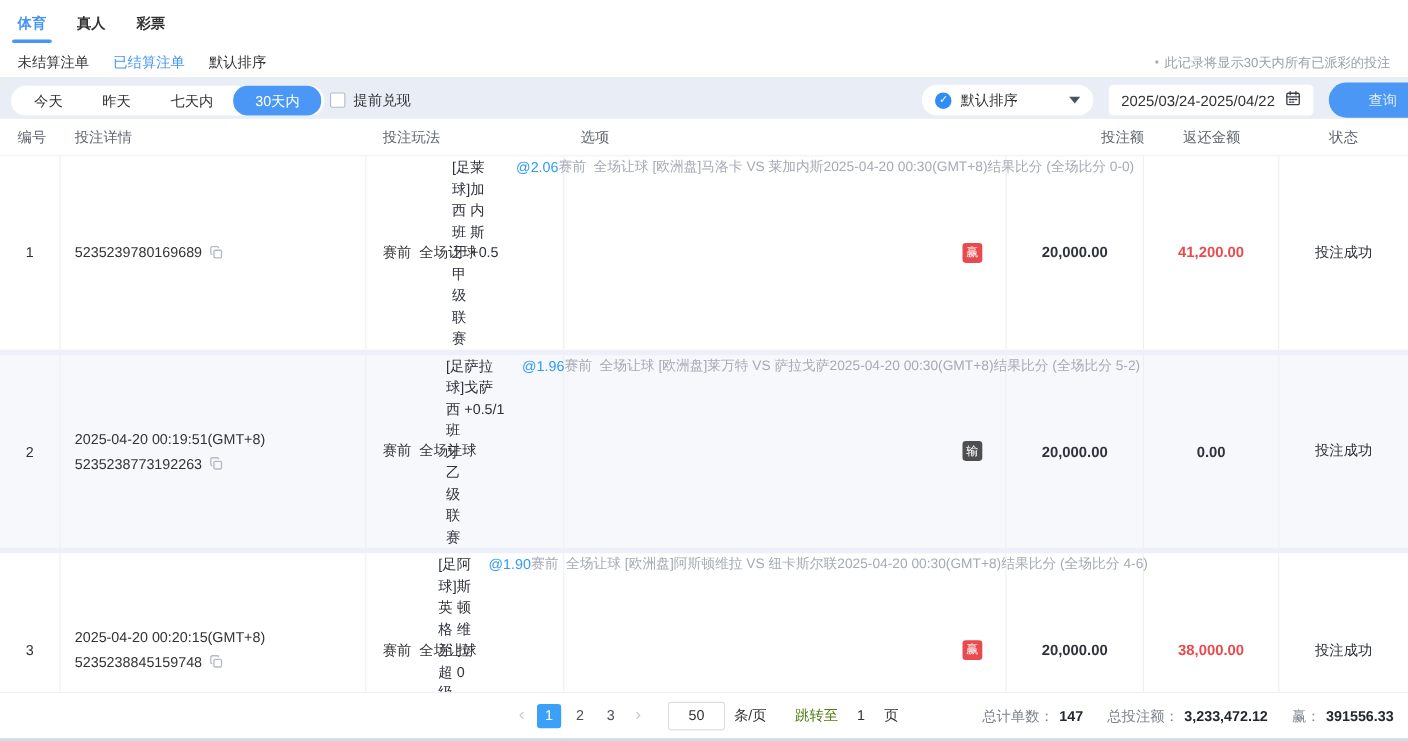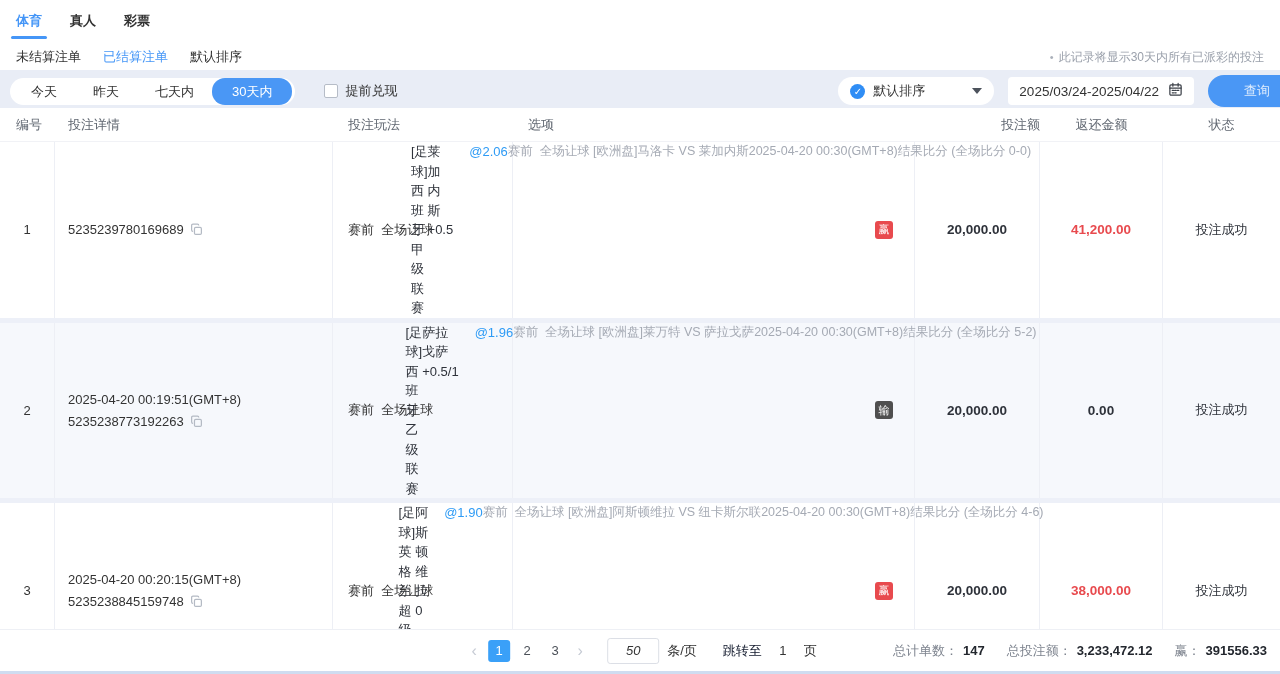--- a/index.html
+++ b/index.html
@@ -22,21 +22,21 @@
   .sub-tab { color:#333; cursor:pointer; }
   .sub-tab.active { color:#4596f7; }
   .note { margin-left:auto; color:#9aa0ab; font-size:12px; display:flex; align-items:center; gap:5px; padding-right:2px; }
   .note-marker { font-size:11px; color:#aab0ba; }
 
   
   .filter-bar { flex:0 0 38px; background:#e9edf6; display:flex; align-items:center; padding:4px 0 0 10px; }
   .range-group { background:#fff; border-radius:14px; height:27px; display:flex; align-items:center; padding:0 3px; }
   .range-item { padding:0 18px; height:27px; line-height:27px; color:#333; cursor:pointer; border-radius:13px; }
   .range-item.active { background:#4a97f5; color:#fff; padding:0 20px; }
-  .cashout { display:flex; align-items:center; gap:7px; margin-left:29px; cursor:pointer; }
+  .cashout { display:flex; align-items:center; gap:7px; margin-left:5px; cursor:pointer; }
   .cashout input { appearance:none; -webkit-appearance:none; width:14px; height:14px;
     border:1px solid #b6bcc7; border-radius:2px; background:#fff; cursor:pointer; }
   .right-cluster { margin-left:auto; display:flex; align-items:center; gap:14px; }
   .sort-pill { background:#fff; border-radius:15px; height:28px; width:156px;
     display:flex; align-items:center; padding:0 12px; cursor:pointer; }
   .check-circle { width:15px; height:15px; border-radius:50%; background:#2f8df5; color:#fff;
     font-size:10px; line-height:15px; text-align:center; margin-right:8px; flex:0 0 auto; }
   .caret-down { width:0; height:0; border-left:5px solid transparent; border-right:5px solid transparent;
     border-top:6px solid #4c525c; margin-left:auto; }
   .date-box { background:#fff; border-radius:4px; height:28px; display:flex; align-items:center;
@@ -90,23 +90,23 @@
   
   .footer { flex:0 0 42px; background:#fff; border-top:1px solid #eef0f5; position:relative;
     display:flex; align-items:center; }
   .pagination { position:absolute; left:50%; top:50%; transform:translate(-50%,-50%);
     display:flex; align-items:center; }
   .pg-arrow { color:#c6cbd4; font-size:16px; width:22px; text-align:center; cursor:pointer; }
   .pg-num { width:22px; height:22px; line-height:22px; text-align:center; color:#4b5058;
     border-radius:3px; cursor:pointer; margin:0 3px; }
   .pg-num.active { background:#3aa0f8; color:#fff; }
   .size-input { width:52px; height:26px; border:1px solid #dcdfe6; border-radius:3px;
-    text-align:center; font-size:13px; margin:0 8px 0 16px; color:#333; font-family:inherit;font-style:italic; }
+    text-align:center; font-size:13px; margin:0 8px 0 16px; color:#333; font-family:inherit; }
   .per-page { color:#333; }
-  .jump-label { margin-left:26px; color:#0f172a; }
+  .jump-label { margin-left:26px; color:#4d7c0f; }
   .jump-input { width:30px; height:24px; border:none; background:#fff; text-align:center;
     font-size:13px; margin:0 6px; color:#333; font-family:inherit; }
   .summary { margin-left:auto; display:flex; align-items:center; gap:22px; padding-right:13px; }
   .sum-item { display:flex; align-items:center; gap:5px; }
   .sum-label { color:#7d838e; }
   .sum-value { color:#23272e; font-weight:bold; }
   .bottom-strip { flex:0 0 3px; background:#cfdcf0; }
 </style>
 </head>
 <body>

